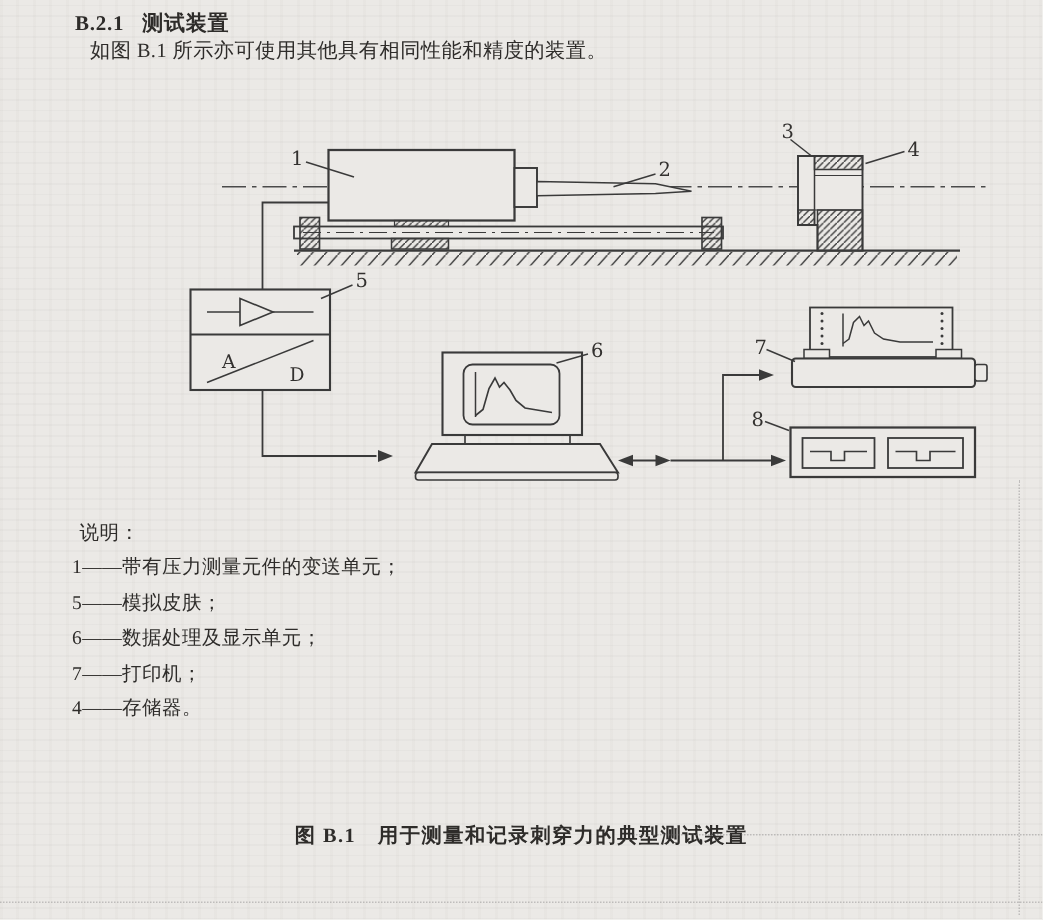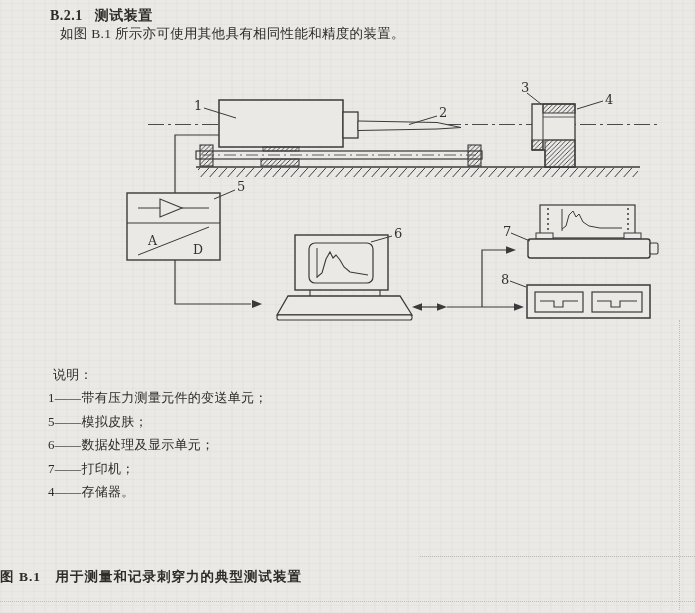--- a/index.html
+++ b/index.html
@@ -13,23 +13,23 @@
   #page::before{
     content:"";position:absolute;inset:0;pointer-events:none;
     background:
       repeating-linear-gradient(0deg, rgba(90,90,90,.035) 0 1px, transparent 1px 7px),
       repeating-linear-gradient(90deg, rgba(120,110,95,.03) 0 2px, transparent 2px 11px);
   }
   .abs{position:absolute;}
   .heading{left:28px;top:7px;font-weight:bold;font-size:14px;letter-spacing:.5px;white-space:nowrap;margin-left:22px;}
   .heading .num{margin-right:12px;}
   .intro{left:60px;top:25px;font-size:13.5px;letter-spacing:.3px;white-space:nowrap;}
-  .legend{left:48px;top:343px;font-size:13px;line-height:23.4px;letter-spacing:.3px;margin-top:20px;}
+  .legend{left:48px;top:343px;font-size:13px;line-height:23.4px;letter-spacing:.3px;}
   .legend .legend-title{padding-left:5px;}
-  .caption{left:0;top:568px;width:695px;text-align:left;font-weight:bold;font-size:13.5px;letter-spacing:1px;}
+  .caption{left:0;top:548px;width:695px;text-align:center;font-weight:bold;font-size:13.5px;letter-spacing:1px;}
   svg text{font-family:"DejaVu Serif","Liberation Serif",serif;fill:#33312f;}
   .artifact{position:absolute;pointer-events:none;}
   .dotline-h{border-top:1px dotted rgba(110,110,110,.35);}
   .dotline-v{border-left:1px dotted rgba(110,110,110,.35);}
 </style>
 </head>
 <body>
 
 <div id="page">
 

